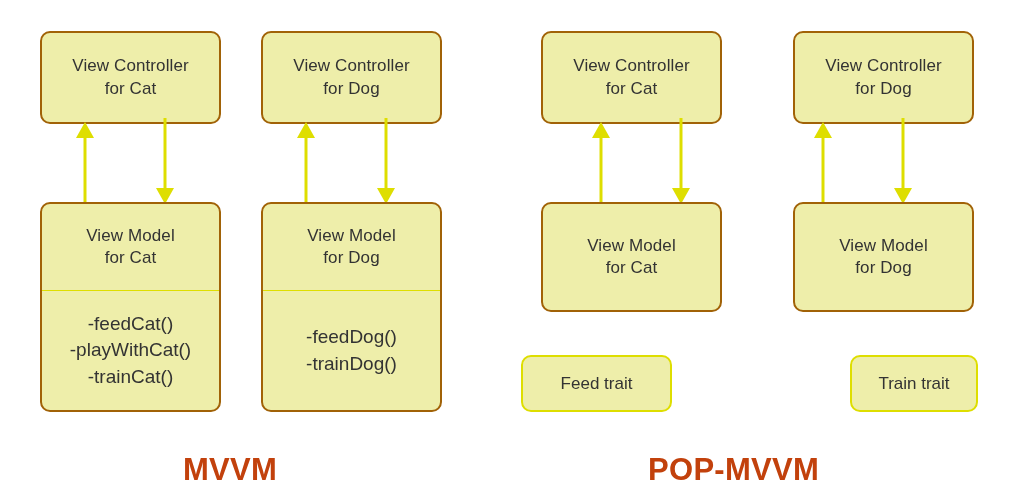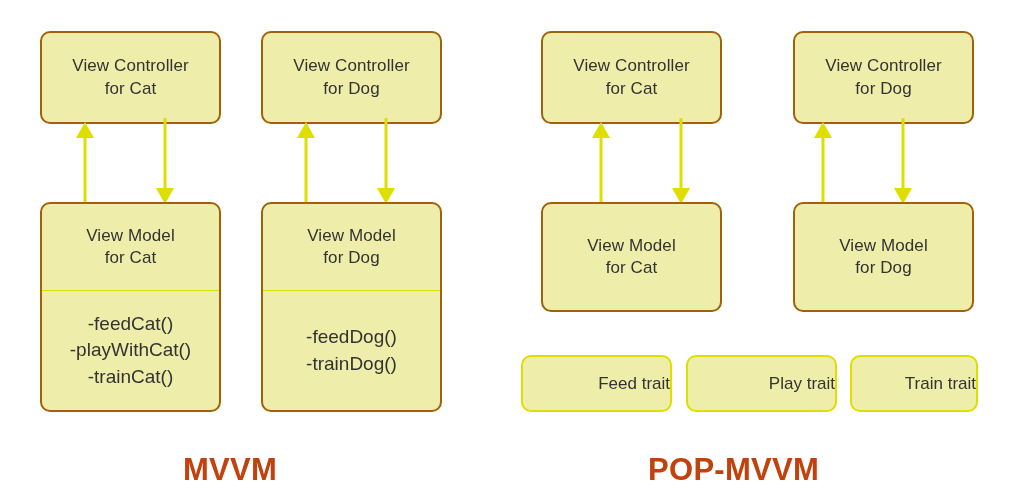--- a/index.html
+++ b/index.html
@@ -68,21 +68,21 @@
 
   
   .trait {
     position: absolute;
     box-sizing: border-box;
     background: #eeeeaa;
     border: 2px solid #dede00;
     border-radius: 10px;
     display: flex;
     align-items: center;
-    justify-content: flex-end;
+    justify-content: center;
     font-size: 17px;
     color: #333333;
   }
 
   
   .arrow {
     position: absolute;
     overflow: visible;
   }
   .arrow line {
@@ -195,23 +195,20 @@
   </svg>
 
   <div class="node" style="left:793px; top:202px; width:181px; height:110px;">
     <div class="node-title">View Model
 for Dog</div>
   </div>
 
   <div class="trait" style="left:521px; top:355px; width:151px; height:57px;">
     <span>Feed trait</span>
   </div>
-  <div class="trait" style="left:686px; top:355px; width:151px; height:57px;">
-    <span>Play trait</span>
-  </div>
   <div class="trait" style="left:850px; top:355px; width:128px; height:57px;">
     <span>Train trait</span>
   </div>
 
   <div class="caption" style="left:183px; top:452px;">MVVM</div>
   <div class="caption" style="left:648px; top:452px;">POP-MVVM</div>
 
 </div>
 
 </body></html>

